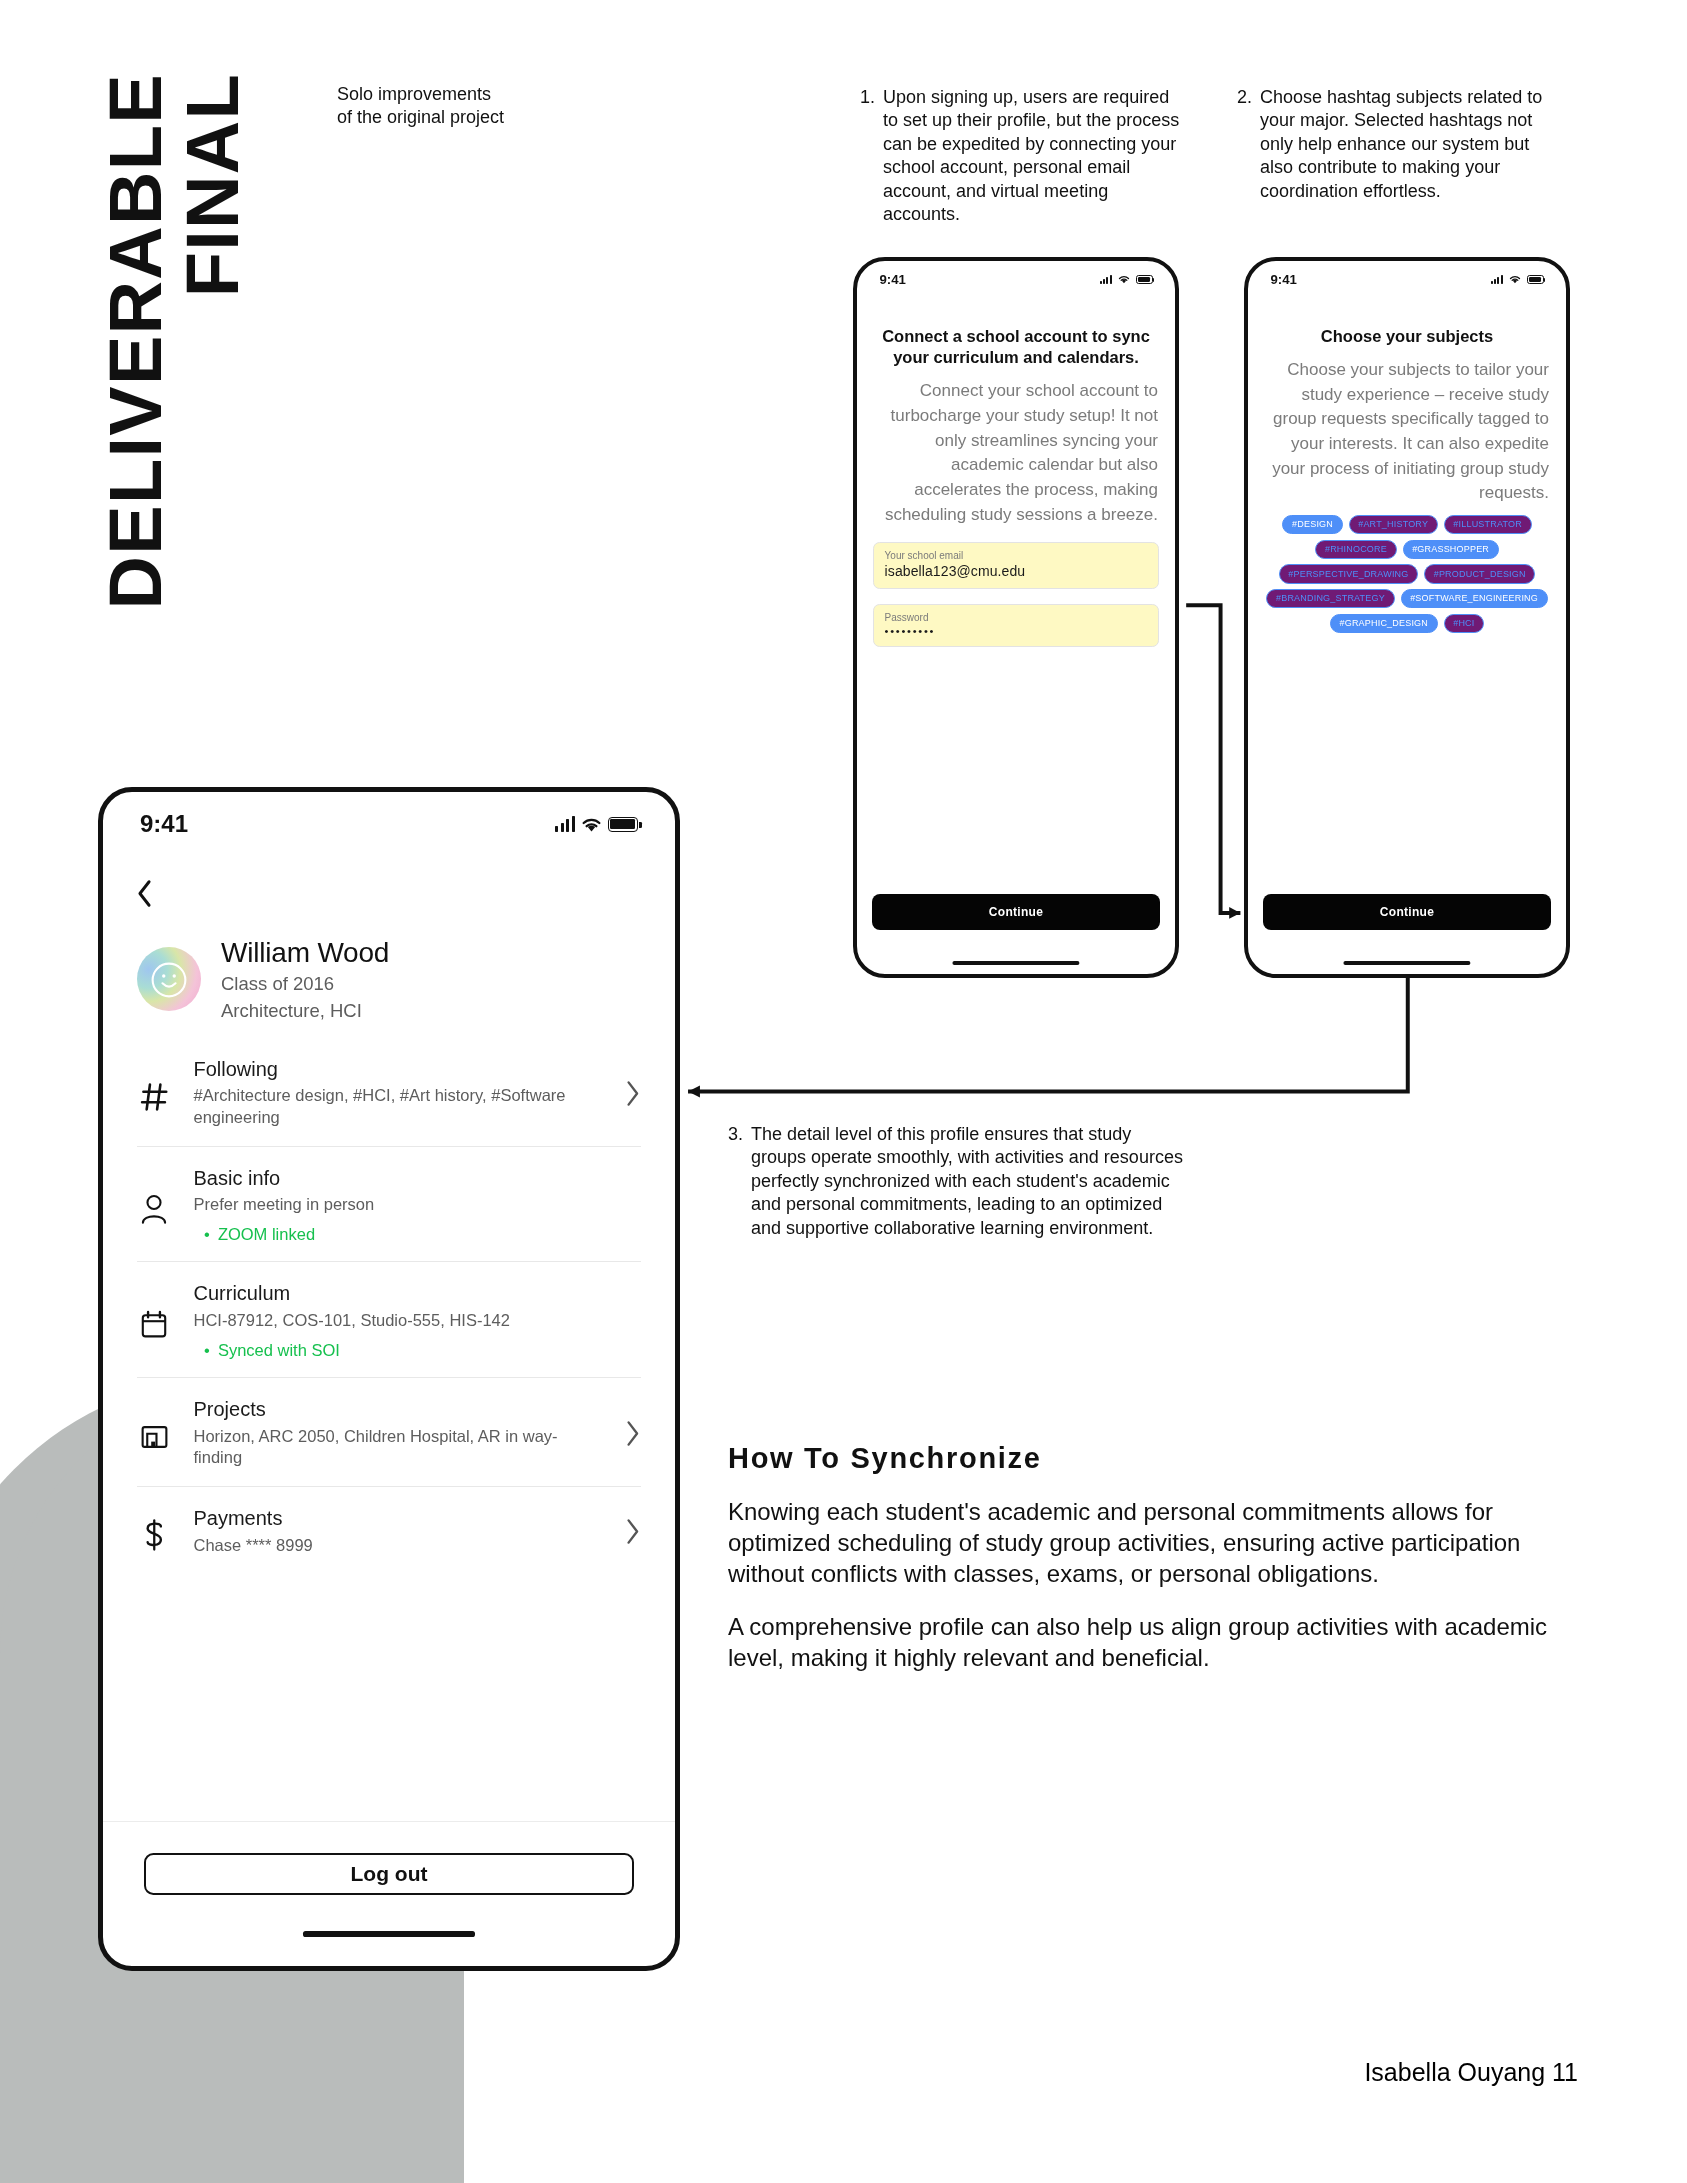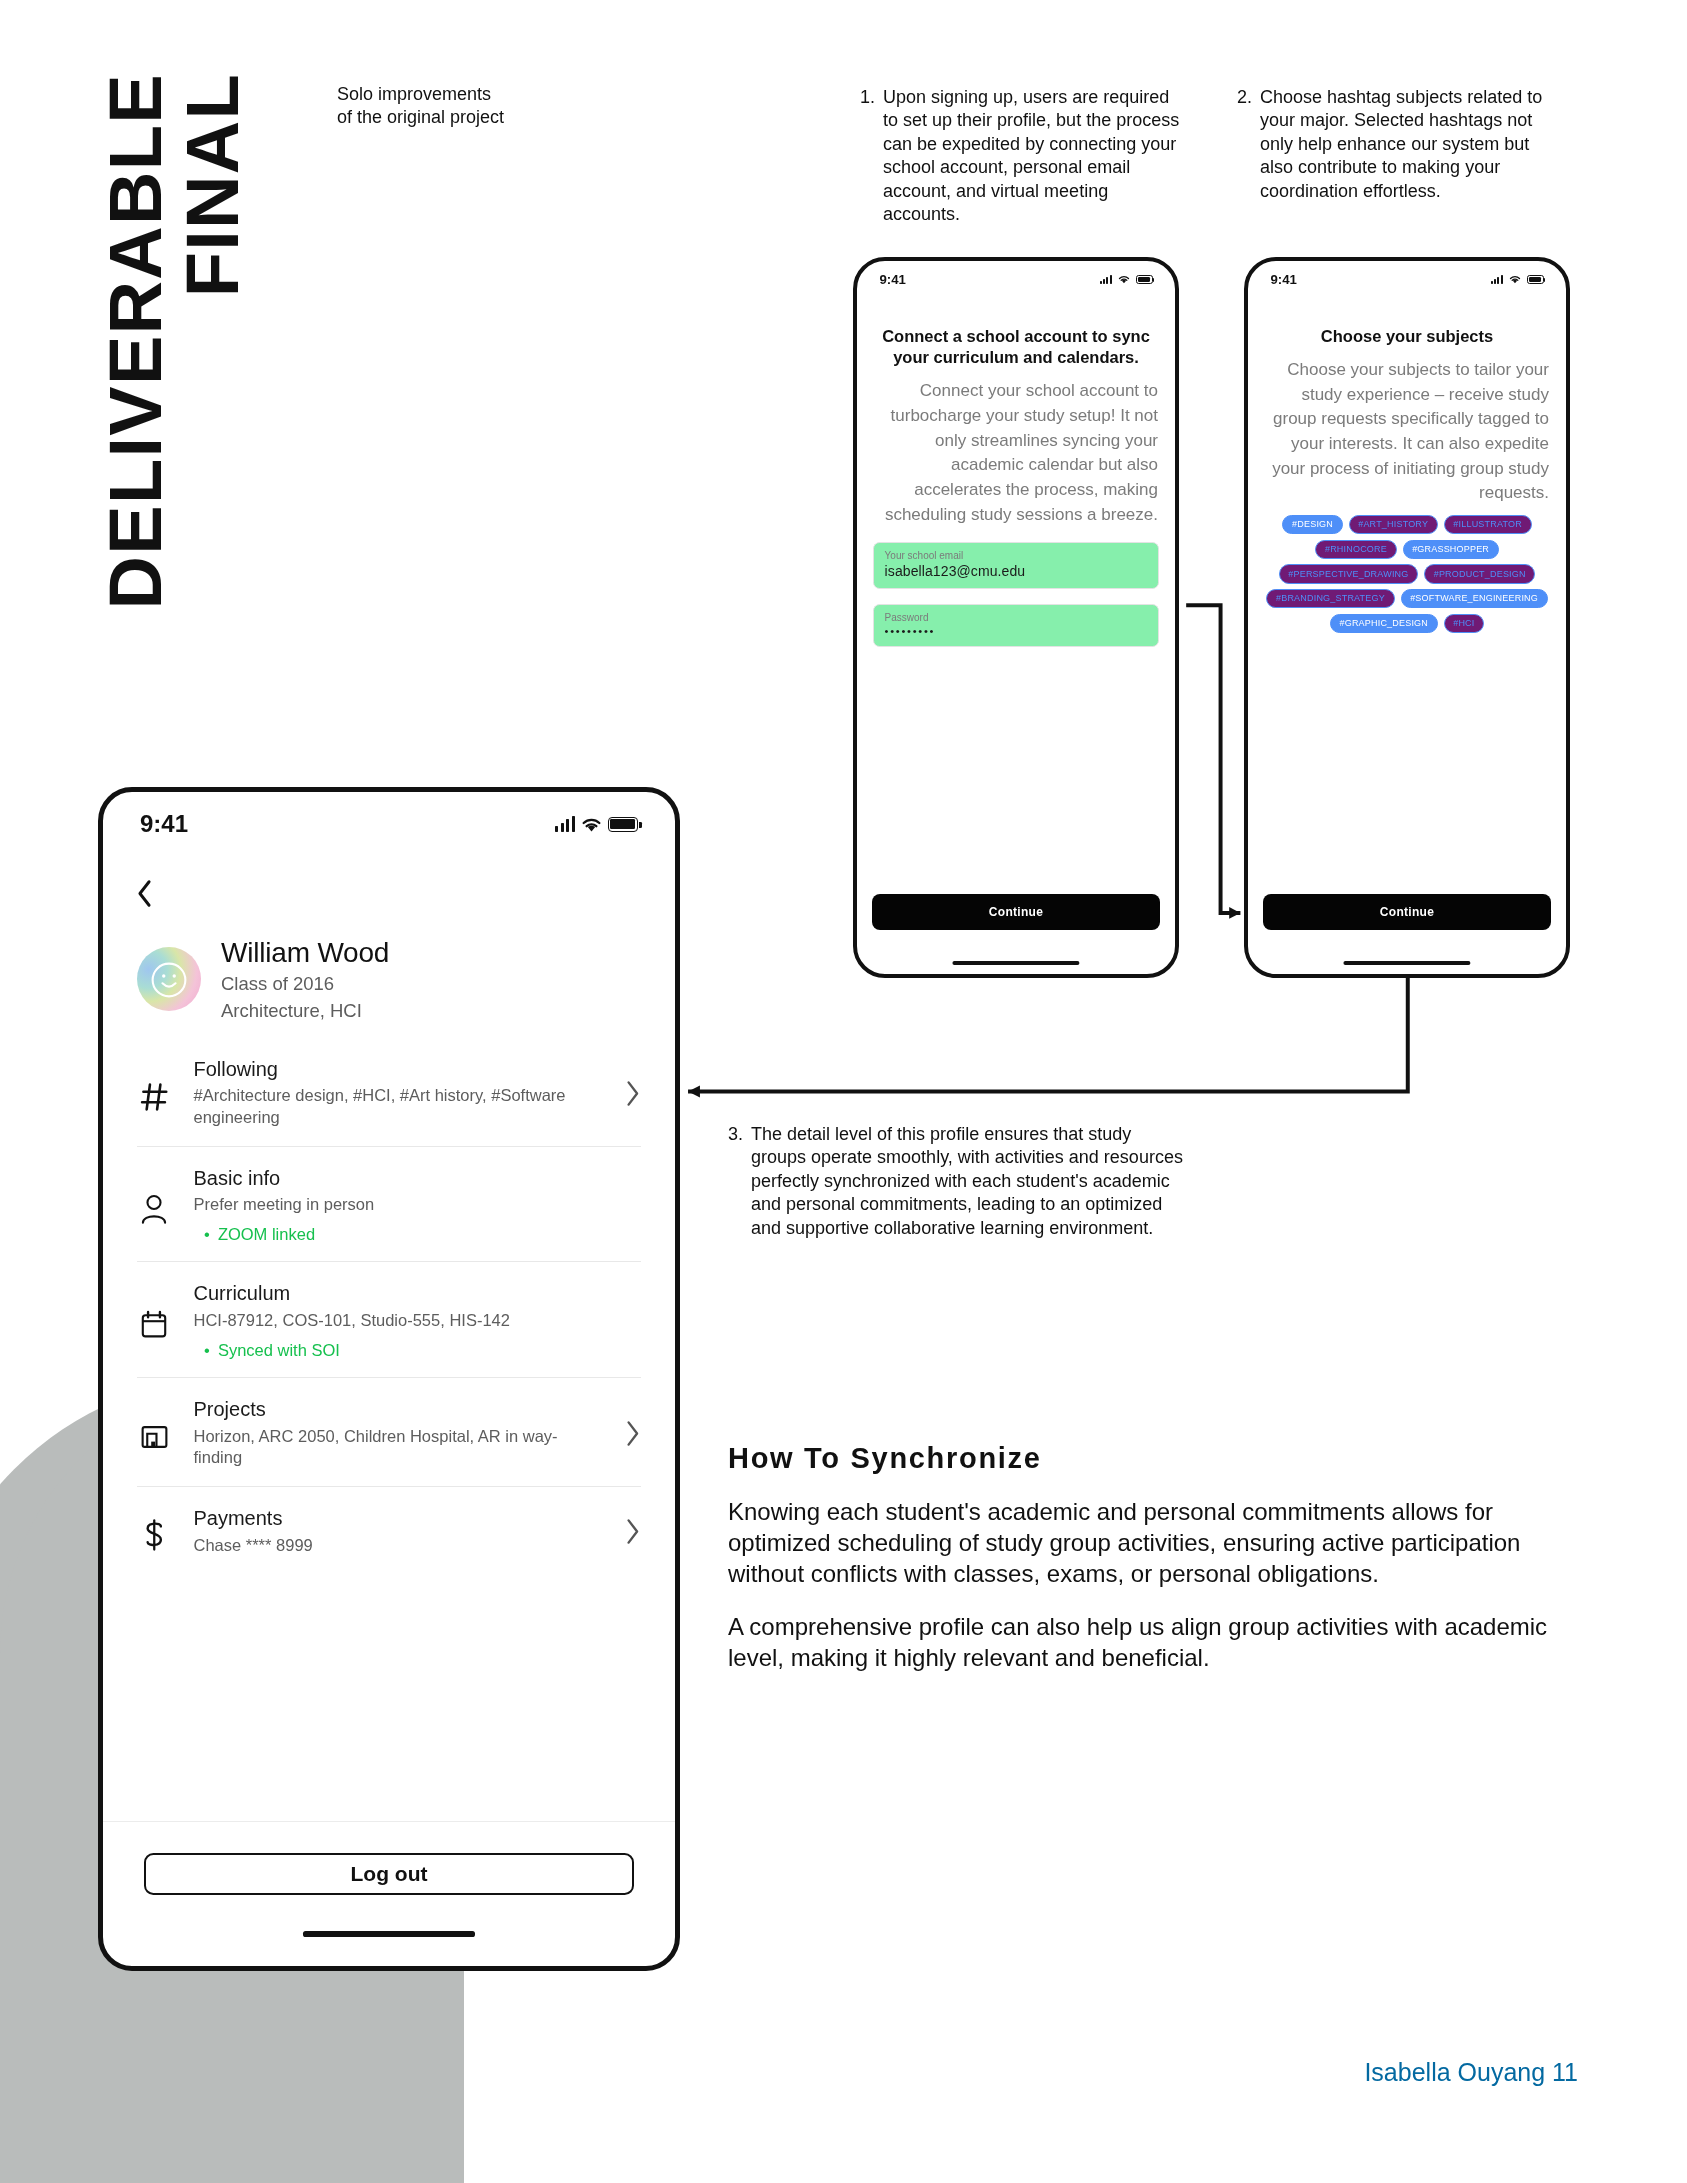--- a/index.html
+++ b/index.html
@@ -134,21 +134,21 @@
   .phone-sm .screen-title {
     text-align:center; font-weight:700; font-size:16.5px; line-height:1.3;
     margin: 28px 20px 0 20px;
   }
   .phone-sm .screen-desc {
     text-align:right; font-size:17px; line-height:1.45; color:#7b7b7b;
     margin: 10.6px 17px 0 17px;
   }
   .field {
     margin: 14.6px 16px 0 16px; border:0.7px solid #e3e3e3; border-radius:6.6px;
-    background:#86efac; padding:6.6px 10.6px 9.3px 10.6px;
+    background:#fef9c3; padding:6.6px 10.6px 9.3px 10.6px;
   }
   .field .lbl { font-size:10px; color:#7b7b7b; }
   .field .val { font-size:14px; color:#1a1a1a; margin-top:2.6px; letter-spacing:0.1px; }
   .field .val.pw { font-size:11.2px; letter-spacing:1.7px; }
 
   .chips { margin: 9.3px 14.6px 0 14.6px; display:flex; flex-wrap:wrap; justify-content:center; gap:5.3px 6px; }
   .chip {
     font-size:9px; letter-spacing:0.2px; padding:3.3px 8.6px 4px 8.6px;
     border-radius:661px; border:0.9px solid #4e8ff8; color:#4e8ff8; background:#701a75;
     white-space:nowrap;
@@ -215,21 +215,21 @@
 
   
   .arrows { position:absolute; left:0; top:0; width:1687px; height:2183px; z-index:3; pointer-events:none; }
 
   
   .hts { position:absolute; left:728px; top:1442px; width: 860px; z-index:5; }
   .hts h2 { font-size:29px; font-weight:700; letter-spacing:1.7px; }
   .hts p { font-size:24px; line-height:1.30; margin-top:21px; }
 
   .footer {
-    position:absolute; right:109px; bottom:96px; font-size:25px; color:#0369a1; z-index:6;
+    position:absolute; right:109px; bottom:96px; font-size:25px; color:#000000; z-index:6;
   }
 </style>
 </head>
 <body>
 
 <div class="bg-shape"></div>
 
 <div class="vtitle">
   <span class="l2">DELIVERABLE</span>
   <span class="l1">FINAL</span>

